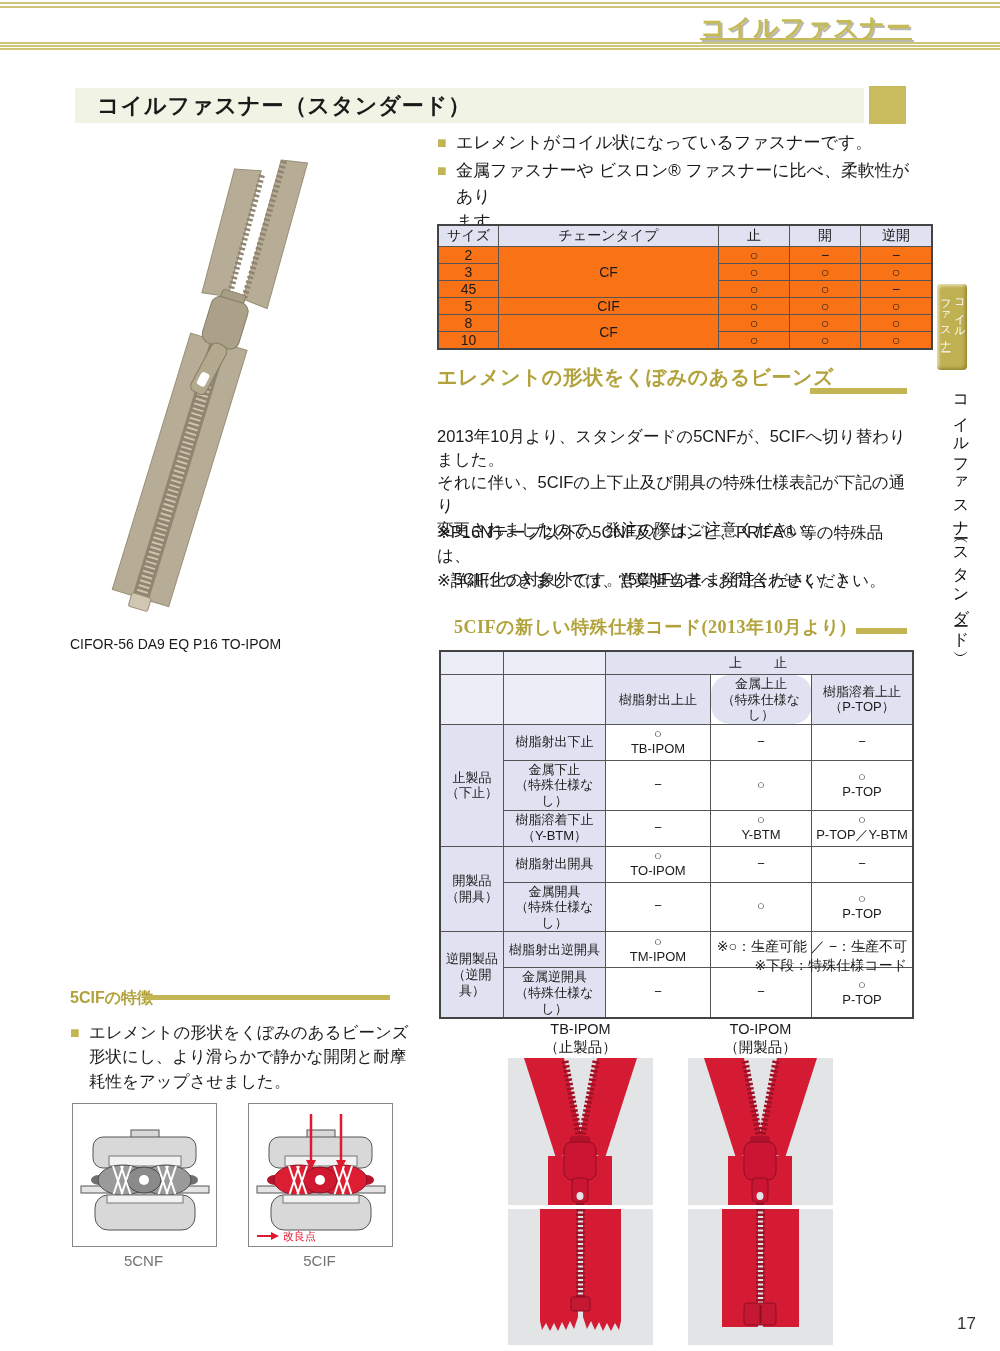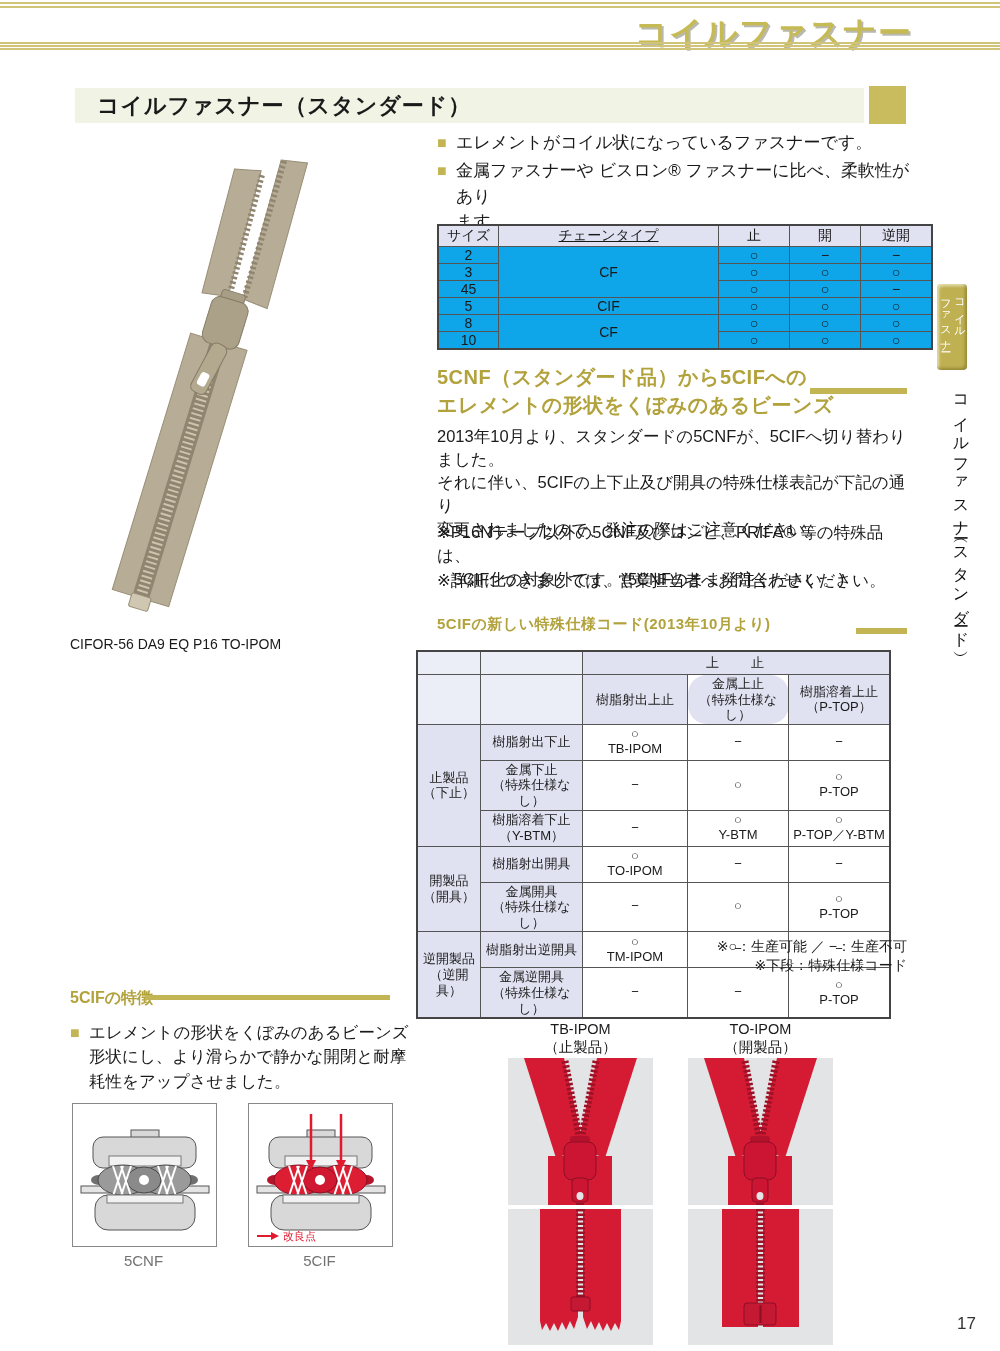--- a/index.html
+++ b/index.html
@@ -8,61 +8,61 @@
     font-family:"Liberation Sans","DejaVu Sans",sans-serif;color:#222;overflow:hidden;
   }
   .abs{position:absolute;}
   .pre{white-space:pre-line;}
 
   
   .gold-line{position:absolute;left:0;right:0;background:#cfc478;}
   #tl1{top:2px;height:2px;} #tl2{top:6px;height:2px;}
   #bl1{top:42px;height:2px;} #bl2{top:45px;height:2px;} #bl3{top:48px;height:2px;}
   #banner-title{
-    top:11px;right:88px;font-size:33px;font-weight:bold;color:#c6ba55;
-    text-shadow:2px 2px 0 #b9b9b1;letter-spacing:1px;
+    top:11px;right:88px;font-size:25px;font-weight:bold;color:#c6ba55;
+    text-shadow:2px 2px 0 #b9b9b1;letter-spacing:1px;text-decoration:underline;
   }
 
   
   #section-bar{left:75px;top:88px;width:789px;height:35px;background:#f1f4e4;}
   #section-title{left:97px;top:91px;font-size:22px;font-weight:bold;color:#1a1a1a;letter-spacing:1px;}
   #section-square{left:869px;top:86px;width:37px;height:38px;background:#c9bc5e;}
 
   
   #main-photo{left:75px;top:138px;width:262px;height:494px;background:#fff;}
   #photo-caption{left:70px;top:636px;font-size:14px;color:#1a1a1a;text-align:right;}
 
   
   .bullet{left:437px;width:474px;font-size:17px;line-height:1.5;color:#1a1a1a;}
   .bullet .mk{position:absolute;left:0;top:1px;color:#c3b554;font-size:16px;}
   .bullet .bt{display:block;padding-left:19px;}
   #bullet1{top:130px;} #bullet2{top:158px;}
 
   
   #spec-table{left:437px;top:224px;}
   table{border-collapse:collapse;}
-  .t1{border:2px solid #444;background:#0ea5e9;}
+  .t1{border:2px solid #444;background:#f97316;}
   .t1 td,.t1 th{border:1px solid #555;font-weight:normal;text-align:center;
     font-size:14px;color:#1a1a1a;padding:0 4px;}
   .t1 th{background:#e1e2f1;height:20px;}
   .t1 td{height:16px;}
-  .c-size{width:51px;} .c-chain{width:211px;text-decoration:underline;} .c-m{width:62px;}
+  .c-size{width:51px;} .c-chain{width:211px;} .c-m{width:62px;}
 
   
   .gold-h{color:#b2a23c;font-weight:bold;}
   #notice-heading{left:437px;top:363px;font-size:20px;line-height:1.4;letter-spacing:0.5px;}
   #notice-bar{left:810px;top:388px;width:97px;height:6px;background:#c3b554;}
   .para{left:437px;width:476px;font-size:16.5px;line-height:1.42;color:#1a1a1a;}
   #p1{top:425px;} #p2{top:471px;} #p3{top:521px;} #p4{top:569px;}
 
-  #code-heading{left:437px;top:615px;font-size:15px;letter-spacing:0.5px;}
+  #code-heading{left:454px;top:615px;font-size:18px;letter-spacing:0.5px;font-family:Liberation Serif, serif;}
   #code-bar{left:856px;top:628px;width:51px;height:6px;background:#c3b554;}
 
   
-  #code-table{left:416px;top:650px;}
+  #code-table{left:439px;top:650px;}
   .t2{border:2px solid #444;background:#fff;}
   .t2 td{border:1px solid #555;text-align:center;color:#1a1a1a;font-size:13px;line-height:1.2;padding:1px 2px;}
   .t2 .lav{background:#e1e2f1;}
   .t2 .blank{background:#eceef7;}
   .t2 .g{width:58px;} .t2 .rl{width:97px;} .t2 .d1{width:100px;} .t2 .d2{width:96px;border-radius:19px;} .t2 .d3{width:96px;}
   .t2 .toph{height:20px;letter-spacing:2px;}
   .t2 .colh{height:34px;}
   .t2 td.data{height:33px;}
   .mkc .m{font-size:13px;line-height:1.15;}
   .mkc .c{font-size:13px;line-height:1.15;}
@@ -193,21 +193,20 @@
   <tr>
     <td>10</td>
     <td>○</td>
     <td>○</td>
     <td>○</td>
   </tr>
 </tbody>
   </table>
 
 <div class="abs gold-h" id="notice-heading">
-  <div>5CNF（スタンダード品）から5CIFへの</div>
   <div>エレメントの形状をくぼみのあるビーンズ</div>
 </div>
 <div class="abs" id="notice-bar"></div>
 <div class="abs para pre" id="p1">2013年10月より、スタンダードの5CNFが、5CIFへ切り替わり
 ました。</div>
 <div class="abs para pre" id="p2">それに伴い、5CIFの上下止及び開具の特殊仕様表記が下記の通り
 変更されましたので、発注の際はご注意ください。</div>
 <div class="abs para pre" id="p3">※P16Nテープ以外の5CNF及びコンビ、PRIFA® 等の特殊品は、
 　5CIF化の対象外です。(5CNFのまま発注ください。)</div>
 <div class="abs para pre" id="p4">※詳細につきましては、営業担当者へお問合わせください。</div>

